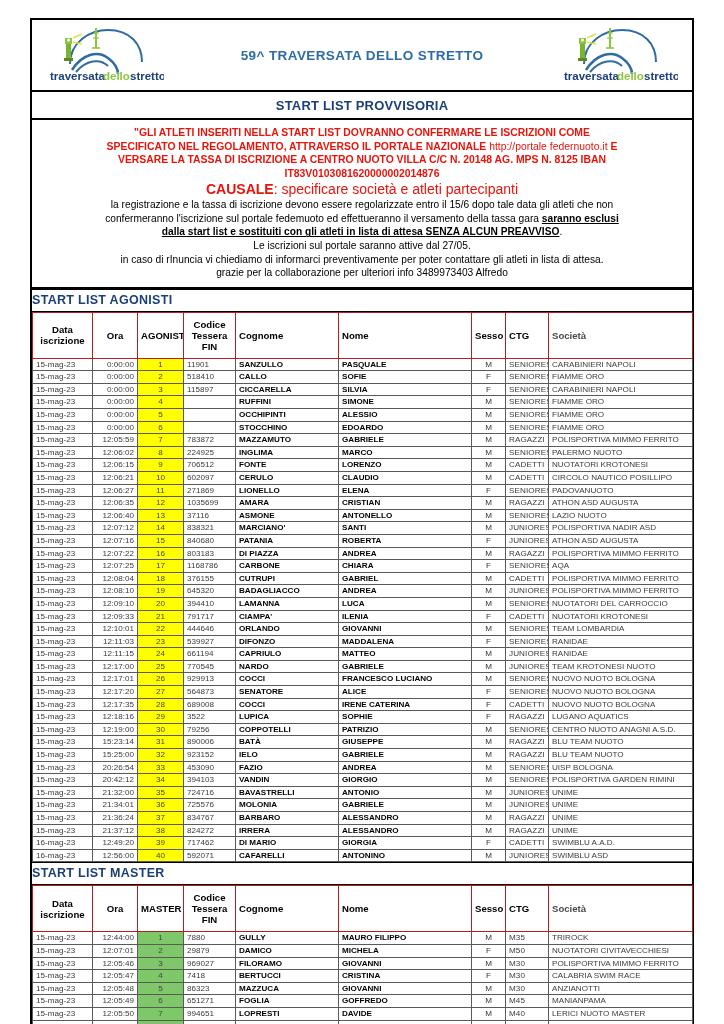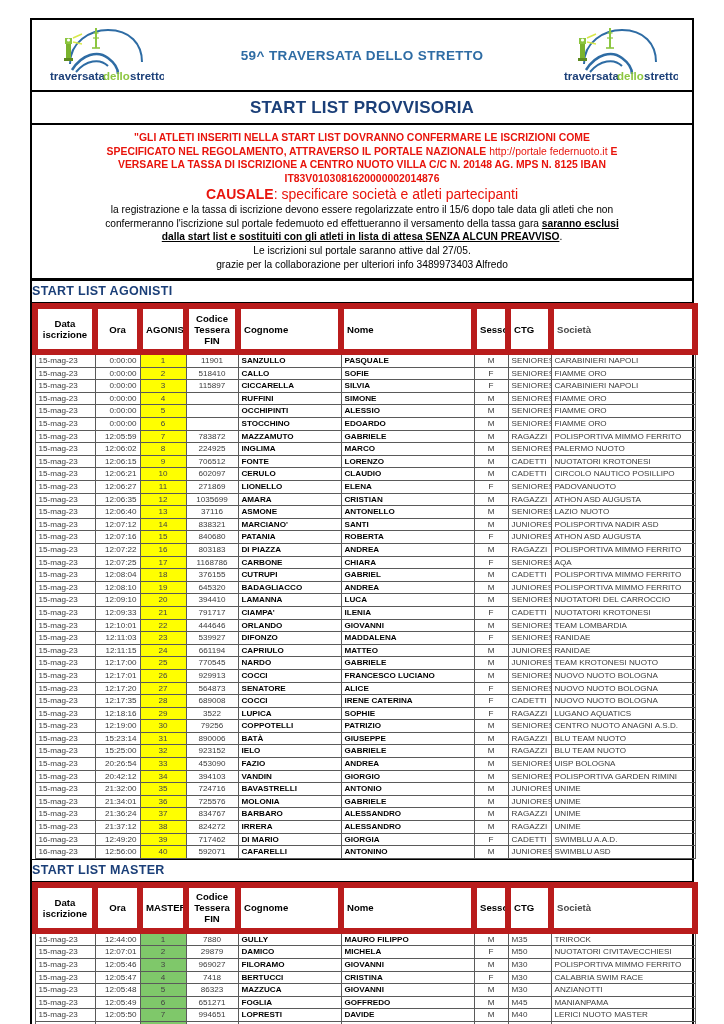--- a/index.html
+++ b/index.html
@@ -8,58 +8,58 @@
   .sheet{border:2px solid #000;box-sizing:border-box;width:100%;}
 
   
   .hdr{display:flex;align-items:center;justify-content:space-between;
        border-bottom:2px solid #000;height:72px;padding:0 14px;box-sizing:border-box;}
   .logo{width:118px;height:62px;position:relative;flex:0 0 auto;}
   .logo svg{display:block;}
   .doc-title{flex:1 1 auto;text-align:center;font-size:13.5px;font-weight:600;
              color:#2e6ca4;letter-spacing:.4px;}
 
-  .banner{text-align:center;font-weight:bold;font-size:17px;color:#1b3f78;
+  .banner{text-align:center;font-weight:bold;font-size:13px;color:#1b3f78;
           padding:6px 0 5px;border-bottom:2px solid #000;letter-spacing:.2px;}
 
   
   .notice{padding:6px 8px 7px;border-bottom:2px solid #000;text-align:center;line-height:1.30;}
   .red{color:#e8140c;font-weight:bold;font-size:10.4px;}
   .red .url{font-weight:normal;color:#e8140c;}
   .causale{color:#e8140c;font-weight:bold;font-size:14px;}
   .causale .tail{color:#e8140c;font-weight:normal;}
   .blk{color:#000;font-size:10.2px;line-height:1.33;}
   .blk b{font-weight:bold;}
   .u{text-decoration:underline;}
 
   
   .sect{border-bottom:1.5px solid #000;border-top:1.5px solid #000;
         font-weight:bold;font-size:12.5px;color:#1b3f78;padding:3px 0 4px;letter-spacing:.3px;}
 
   
   table.lst{border-collapse:collapse;width:100%;table-layout:fixed;}
   table.lst td,table.lst th{border:1px solid #5a5a5a;padding:0 3px;box-sizing:border-box;
         font-size:8.1px;height:11.6px;line-height:11.6px;overflow:hidden;white-space:nowrap;}
-  table.lst thead th{border:6px solid #b91c1c;height:46px;line-height:1.15;vertical-align:middle;
+  table.lst thead th{border:1px solid #b91c1c;height:46px;line-height:1.15;vertical-align:middle;
         font-size:9.6px;font-weight:bold;background:#fff;}
   th.h-data{text-align:center;}
   th.h-ora{text-align:center;}
   th.h-num{text-align:center;font-size:7.4px;}
   th.h-cod{text-align:center;font-size:9.2px;}
   th.h-cog,th.h-nom{text-align:left;padding-left:5px;}
   th.h-ses{text-align:center;font-size:9px;}
   th.h-ctg{text-align:left;padding-left:4px;font-size:9px;}
   th.h-soc{text-align:left;padding-left:5px;font-size:7.2px;font-weight:bold;color:#4a4a4a;}
 
   td.c-data{text-align:left;font-size:7.6px;color:#3b3b3b;padding-right:4px;margin-top:26px;}
   td.c-ora{text-align:right;font-size:7.6px;color:#3b3b3b;padding-right:4px;}
   td.c-num{text-align:center;font-size:7.6px;color:#444;}
   td.c-num.ago{background:#ffff00;}
   td.c-num.mas{background:#7fc86a;}
-  td.c-cod{text-align:center;font-size:8px;color:#3b3b3b;padding-right:3px;}
+  td.c-cod{text-align:left;font-size:8px;color:#3b3b3b;padding-right:3px;}
   td.c-cog{font-weight:bold;font-size:8.4px;padding-left:5px;}
   td.c-nom{font-weight:bold;font-size:8.4px;padding-left:5px;}
   td.c-ses{text-align:center;font-size:8px;color:#333;}
   td.c-ctg{font-size:7px;color:#3b3b3b;padding-left:4px;letter-spacing:.1px;}
   td.c-soc{font-size:7.4px;color:#3b3b3b;padding-left:5px;}
 </style>
 </head>
 <body>
 
 <div class="page">
@@ -117,20 +117,21 @@
     <div class="notice">
       <div class="red">"GLI ATLETI INSERITI NELLA START LIST  DOVRANNO CONFERMARE LE ISCRIZIONI  COME</div>
       <div class="red"><span>SPECIFICATO  NEL REGOLAMENTO,  ATTRAVERSO IL PORTALE NAZIONALE  </span><span class="url">http://portale federnuoto.it</span><span>  E</span></div>
       <div class="red">VERSARE LA TASSA DI ISCRIZIONE   A      CENTRO NUOTO  VILLA C/C N. 20148 AG. MPS N. 8125 IBAN</div>
       <div class="red">IT83V0103081620000002014876</div>
       <div class="causale"><span>CAUSALE</span><span class="tail">: specificare società e atleti partecipanti</span></div>
       <div class="blk">la registrazione e la tassa di iscrizione devono essere regolarizzate entro il 15/6 dopo tale data   gli atleti  che non</div>
       <div class="blk"><span>confermeranno l'iscrizione  sul portale fedemuoto ed  effettueranno il versamento della tassa gara </span><b class="u">saranno esclusi </b></div>
       <div class="blk"><b class="u">dalla start list e  sostituiti  con gli atleti in lista di attesa </b><b class="u">SENZA ALCUN PREAVVISO</b><span>.</span></div>
       <div class="blk">Le iscrizioni sul portale saranno attive dal 27/05.</div>
+      <div class="blk">in caso di rInuncia  vi chiediamo di informarci preventivamente per poter contattare gli atleti in lista di attesa.</div>
       <div class="blk">grazie per la collaborazione  per ulteriori info    3489973403 Alfredo</div>
     </div>
 
     <div class="sect">START LIST AGONISTI</div>
 
     <table class="lst">
       <colgroup>
         <col style="width:60px">
           <col style="width:45px">
           <col style="width:46px">

